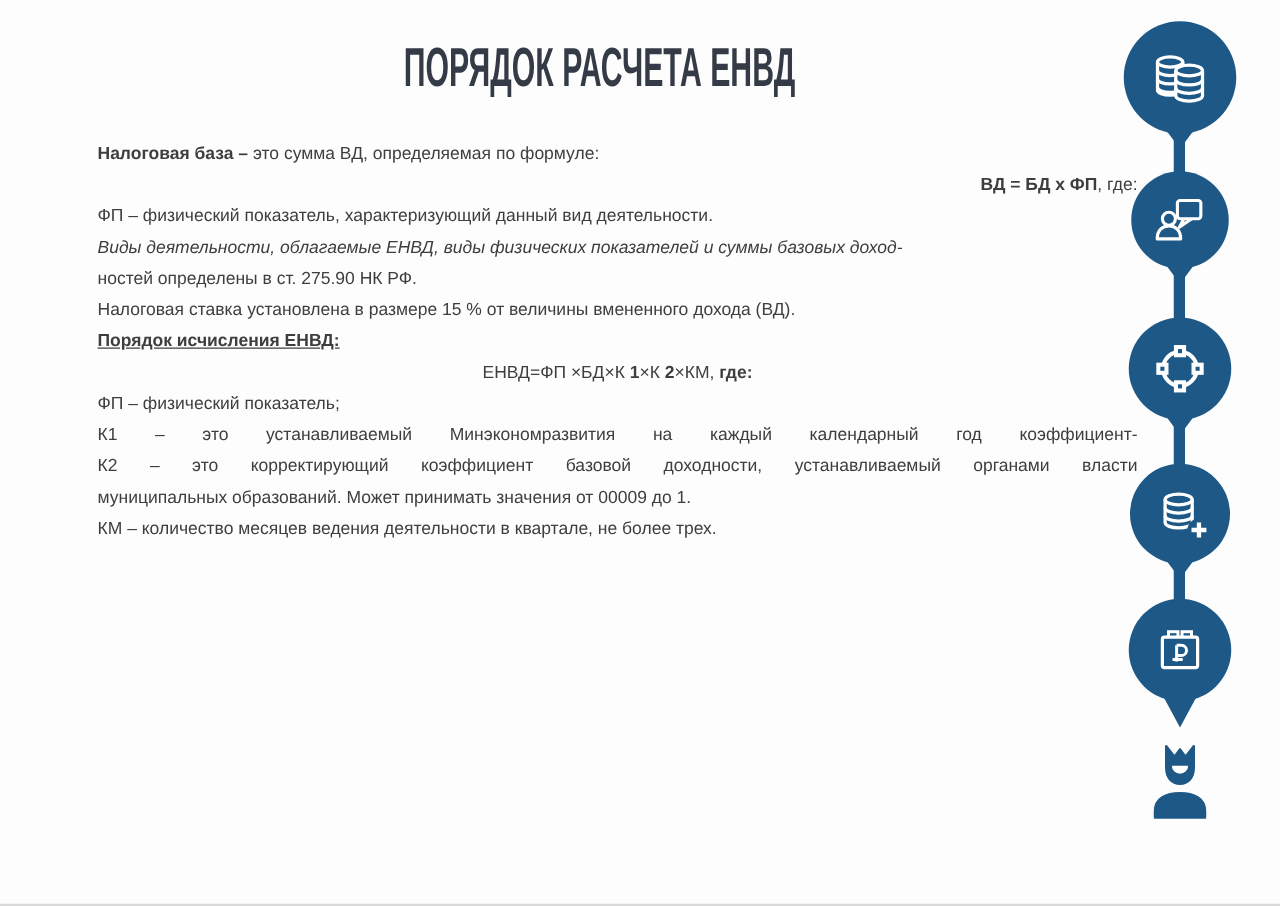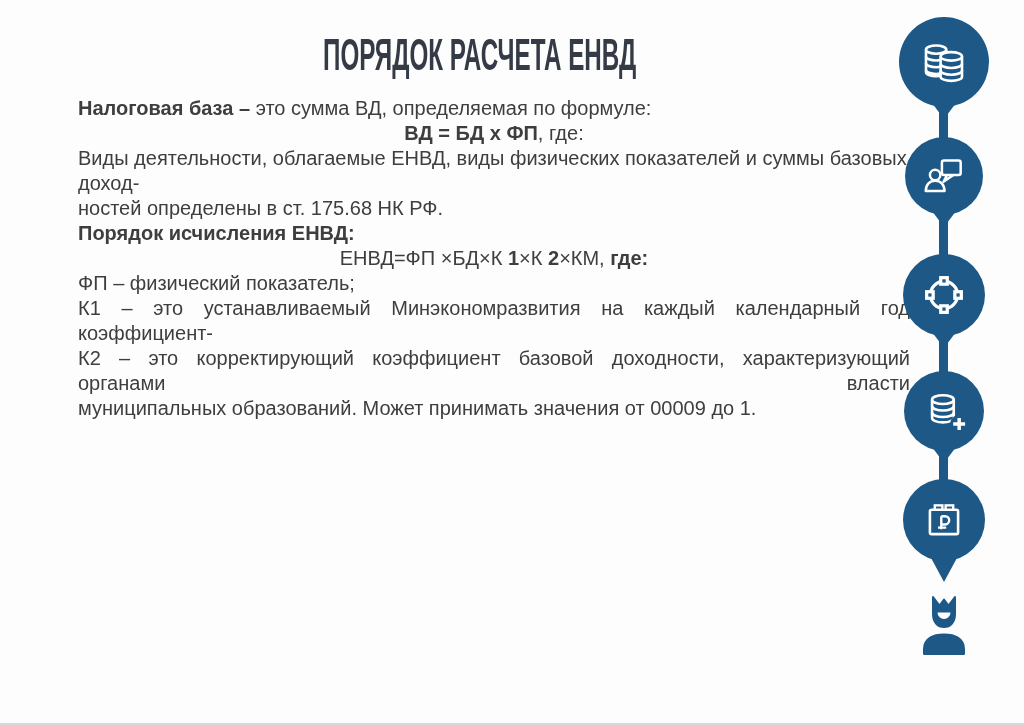--- a/index.html
+++ b/index.html
@@ -6,30 +6,30 @@
   .slide{
     position:relative;width:1024px;height:725px;background:#fdfdfd;
     font-family:"Liberation Sans",sans-serif;color:#3e3e3e;overflow:hidden;
     border-bottom:2px solid #d9d9d9;box-sizing:border-box;
   }
   .title-wrap{position:absolute;top:30px;left:0;width:960px;text-align:center;}
   .title-inner{
     display:inline-block;font-size:44px;font-weight:bold;color:#343b46;
     transform:scaleX(.55);transform-origin:center;white-space:nowrap;letter-spacing:0px;
   }
-  .content{position:absolute;left:78px;top:96px;width:832px;font-size:20px;line-height:25px;}
+  .content{position:absolute;left:78px;top:110px;width:832px;font-size:14px;line-height:25px;}
   .content p{margin:0;padding:0;}
   .b{font-weight:bold;}
   .indent{padding-left:38px;}
   .center{text-align:center;}
   .justify{text-align:justify;text-align-last:justify;}
-  .mt20{margin-top:20px;}
-  .mt23{margin-top:23px;}
+  .mt20{margin-top:20px;text-align:right;}
+  .mt23{margin-top:23px;font-style:italic;}
   .mt17{margin-top:17px;}
-  .mt15{margin-top:15px;}
+  .mt15{margin-top:15px;text-decoration:underline;}
   
   .sidebar{position:absolute;top:0;right:0;width:120px;height:725px;}
   .vline{position:absolute;left:35px;top:60px;width:9px;height:470px;background:#1d5886;}
   .node{position:absolute;border-radius:50%;background:#1d5886;display:flex;align-items:center;justify-content:center;}
   .n1{left:-5px;top:17px;width:90px;height:90px;}
   .n2{left:1px;top:137px;width:78px;height:78px;}
   .n3{left:-1px;top:254px;width:82px;height:82px;}
   .n4{left:0px;top:371px;width:80px;height:80px;}
   .n5{left:-1px;top:479px;width:82px;height:82px;}
   .tail{position:absolute;width:0;height:0;border-left:12px solid transparent;border-right:12px solid transparent;border-top:16px solid #1d5886;left:28px;}
@@ -45,32 +45,35 @@
   <div class="title-wrap">
     <span class="title-inner">ПОРЯДОК РАСЧЕТА ЕНВД</span>
   </div>
 
   <div class="content">
 
     <p class="indent"><span class="b">Налоговая база – </span><span>это сумма ВД, определяемая по формуле:</span></p>
 
     <p class="center mt20"><span class="b">ВД = БД х ФП</span><span>, где:</span></p>
 
+    <p>ФП – физический показатель, характеризующий данный вид деятельности.</p>
 
     <p class="indent mt23">Виды деятельности, облагаемые ЕНВД, виды физических показателей и суммы базовых доход-</p>
-    <p>ностей определены в ст. 175.68 НК РФ.</p>
+    <p>ностей определены в ст. 275.90 НК РФ.</p>
+    <p class="indent">Налоговая ставка установлена в размере 15 % от величины вмененного дохода (ВД).</p>
 
     <p class="b mt15">Порядок исчисления ЕНВД:</p>
 
     <p class="center"><span>ЕНВД=ФП ×БД×К </span><span class="b">1</span><span>×К </span><span class="b">2</span><span>×КМ, </span><span class="b">где:</span></p>
 
     <p class="mt17">ФП – физический показатель;</p>
     <p class="justify">К1 – это устанавливаемый Минэкономразвития на каждый календарный год коэффициент-</p>
-    <p class="justify">К2 – это корректирующий коэффициент базовой доходности, характеризующий органами власти</p>
+    <p class="justify">К2 – это корректирующий коэффициент базовой доходности, устанавливаемый органами власти</p>
     <p>муниципальных образований. Может принимать значения от 00009 до 1.</p>
+    <p>КМ – количество месяцев ведения деятельности в квартале, не более трех.</p>
 
   </div>
 
   <div class="sidebar">
     <div class="vline"></div>
     <div class="tail t1"></div>
     <div class="tail t2"></div>
     <div class="tail t3"></div>
     <div class="tail t4"></div>
     <div class="pin"></div>

